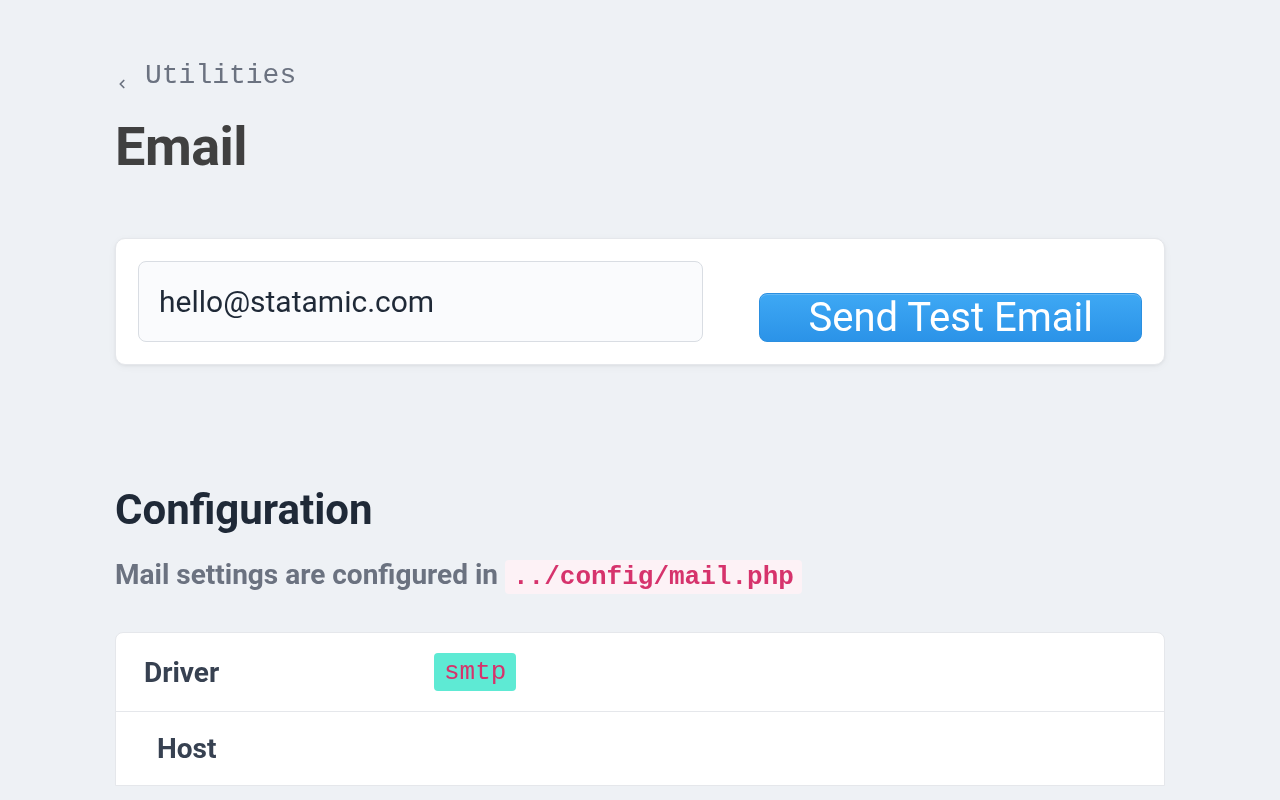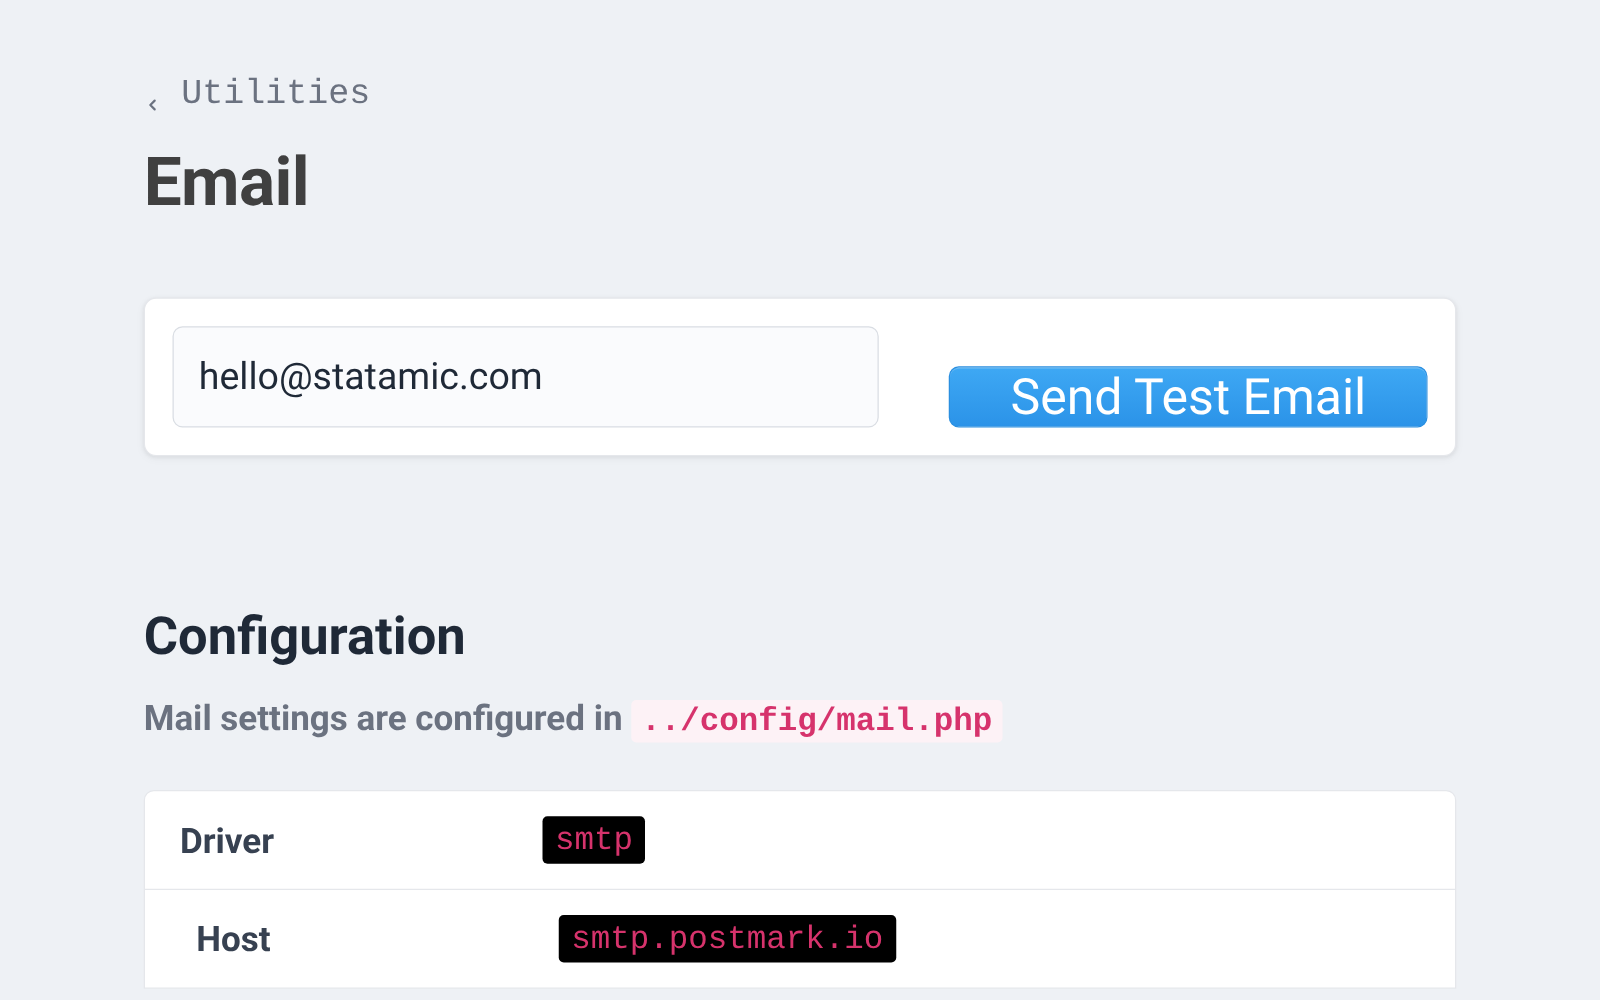--- a/index.html
+++ b/index.html
@@ -117,21 +117,21 @@
       font-size: 28px;
       font-weight: 700;
       color: #374151;
     }
     .config-value {
       flex: 1;
     }
     .code-badge {
       font-family: "SFMono-Regular", Consolas, "Liberation Mono", Menlo, monospace;
       color: #d6336c;
-      background: #000000;
+      background: #5eead4;
       padding: 4px 10px;
       border-radius: 4px;
       font-size: 26px;
       display: inline-block;
     }
   </style>
 </head>
 <body>
 
 <div class="container">
@@ -159,19 +159,16 @@
 
     <div class="config-table">
       <div class="config-row">
         <div class="config-key">Driver</div>
         <div class="config-value">
           <span class="code-badge">smtp</span>
         </div>
       </div>
       <div class="config-row">
         <div class="config-key">Host</div>
-        <div class="config-value">
-          <span class="code-badge">smtp.postmark.io</span>
-        </div>
       </div>
     </div>
   </div>
 </div>
 
 </body></html>

